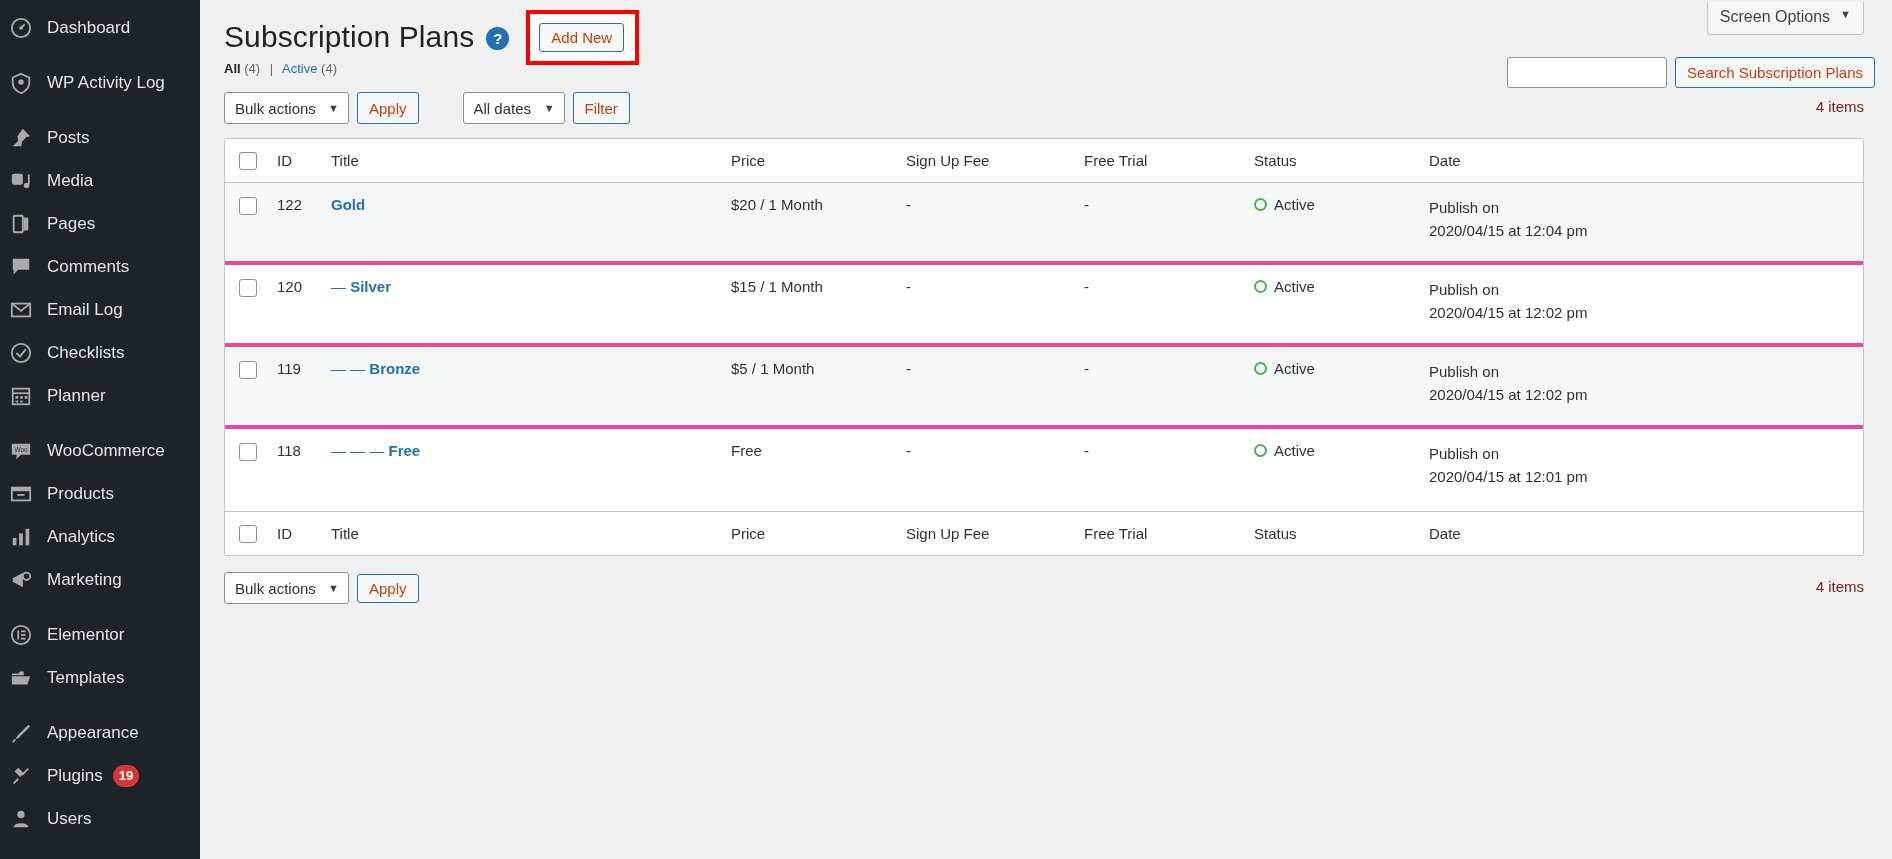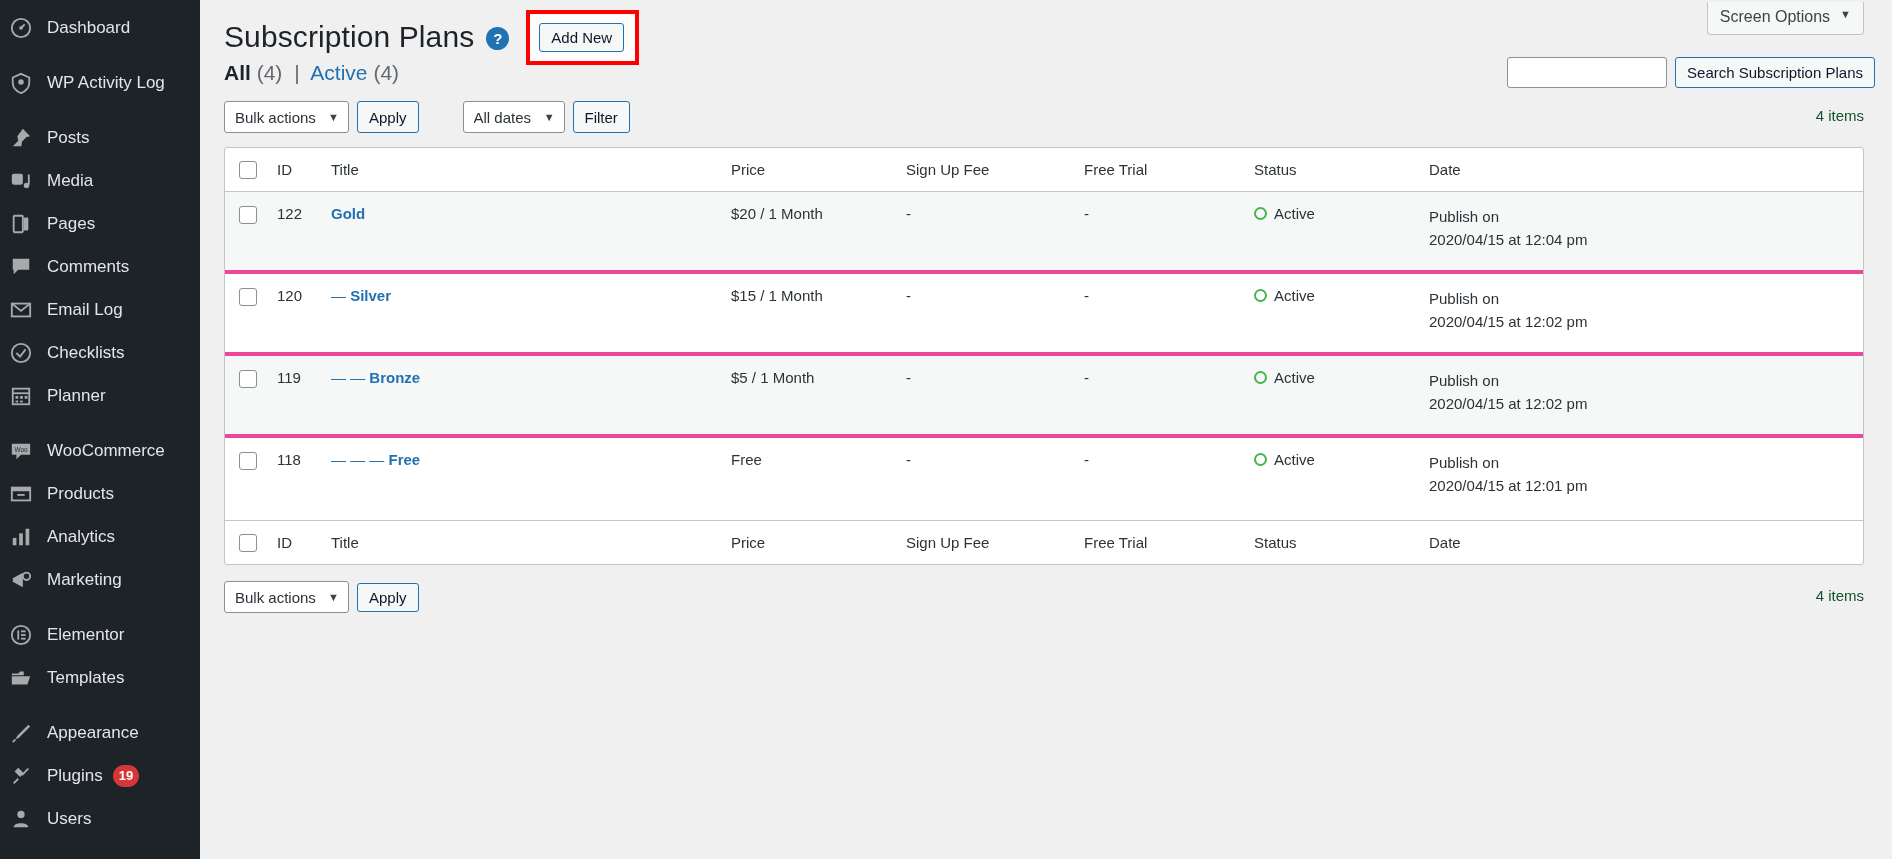--- a/index.html
+++ b/index.html
@@ -91,30 +91,30 @@
     border: 4px solid #ff0000;
     padding: 9px 11px 9px 9px;
     background: #fdfdfd;
     display: inline-block;
   }
   .btn {
     font-family: "Liberation Sans", sans-serif;
     font-size: 15px;
     background: #f6f7f7;
     border: 1px solid #2271b1;
-    color: #0f172a;
+    color: #c2410c;
     border-radius: 3px;
     padding: 5px 11px;
     cursor: pointer;
     white-space: nowrap;
   }
 
   .subsubsub {
     margin-top: 5px;
-    font-size: 21px;
+    font-size: 13px;
     color: #2271b1;
   }
   .subsubsub .cur { color: #1d2327; font-weight: 600; }
   .subsubsub .cnt { color: #646970; }
   .subsubsub a { color: #2271b1; text-decoration: none; cursor: pointer; }
   .subsubsub .divider { color: #646970; padding: 0 6px; }
 
   .tablenav {
     display: flex; align-items: center;
     margin-top: 14px;
@@ -137,21 +137,21 @@
   .sel-caret {
     position: absolute; right: 10px; top: 50%;
     transform: translateY(-50%);
     pointer-events: none;
     font-size: 11px; color: #3c434a;
   }
   .tablenav .btn { height: 32px; }
   .gapx { width: 44px; }
   .items-count {
     position: absolute; right: 0; top: 8px;
-    font-size: 15px; color: #14532d; text-align: center;
+    font-size: 15px; color: #7f1d1d; text-align: center;
   }
 
   .search-box {
     position: absolute; top: 57px; right: 17px;
     display: flex; gap: 8px;
   }
   .search-input {
     width: 160px; height: 31px;
     border: 1px solid #8c8f94;
     border-radius: 3px;

